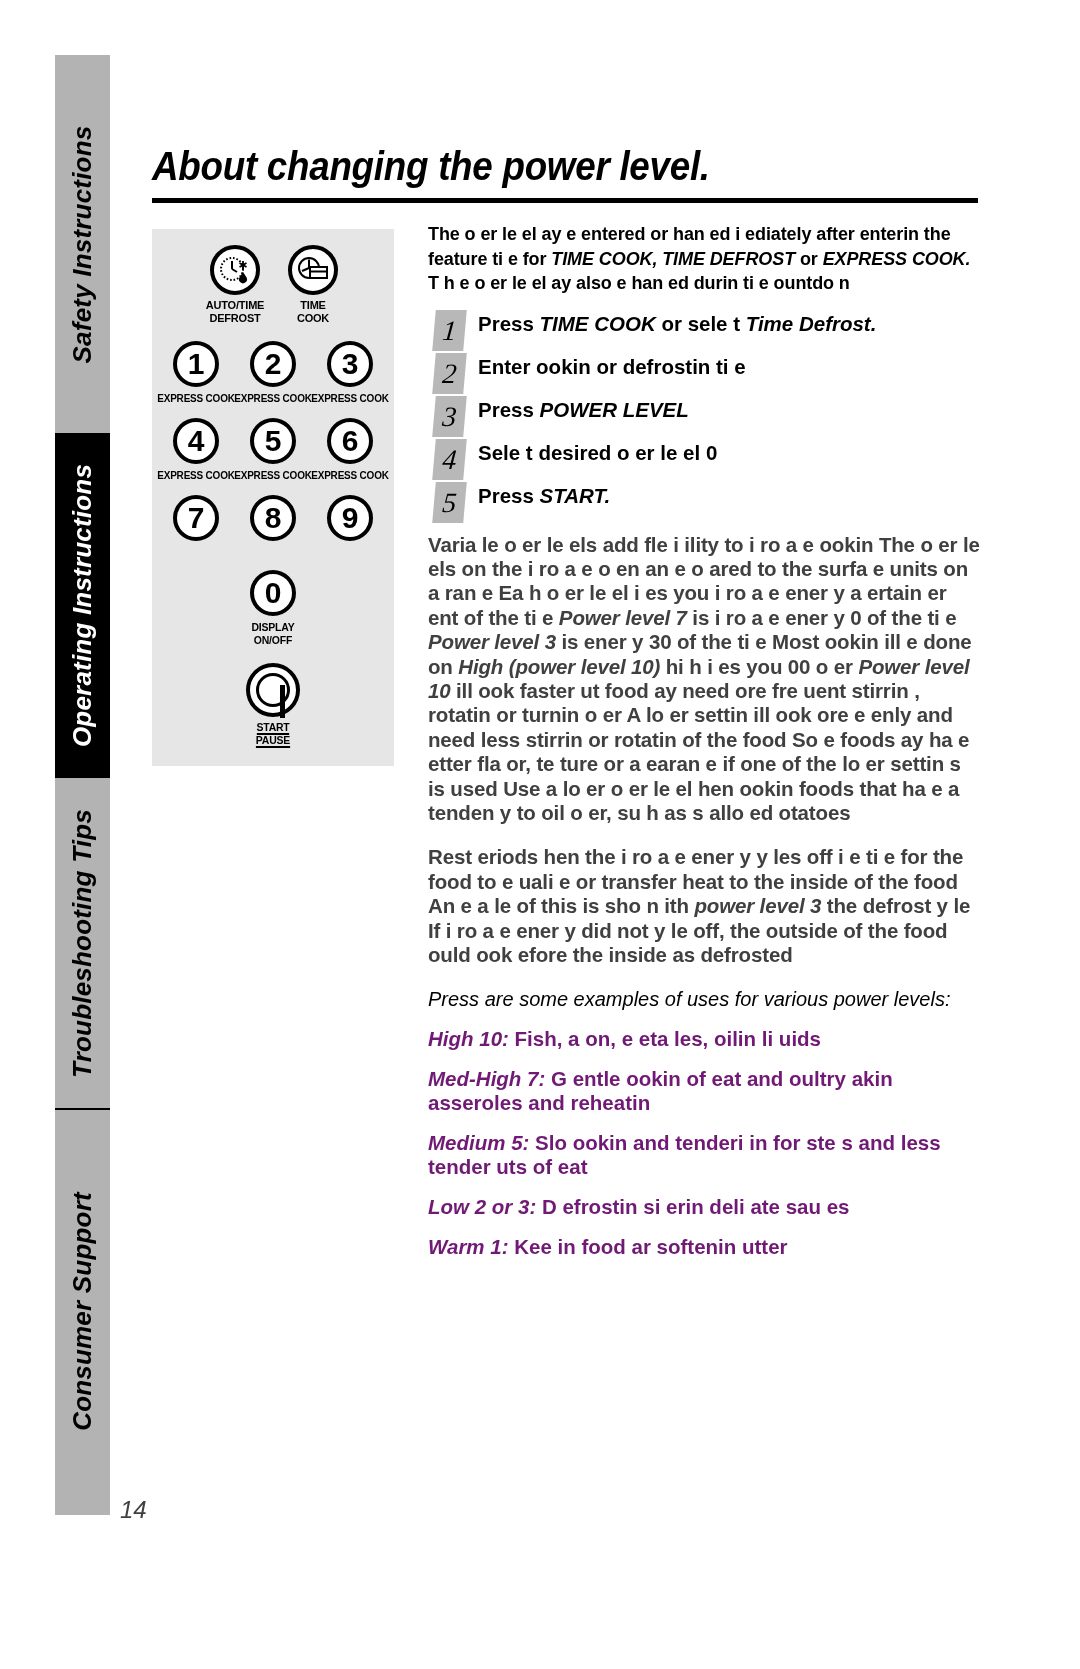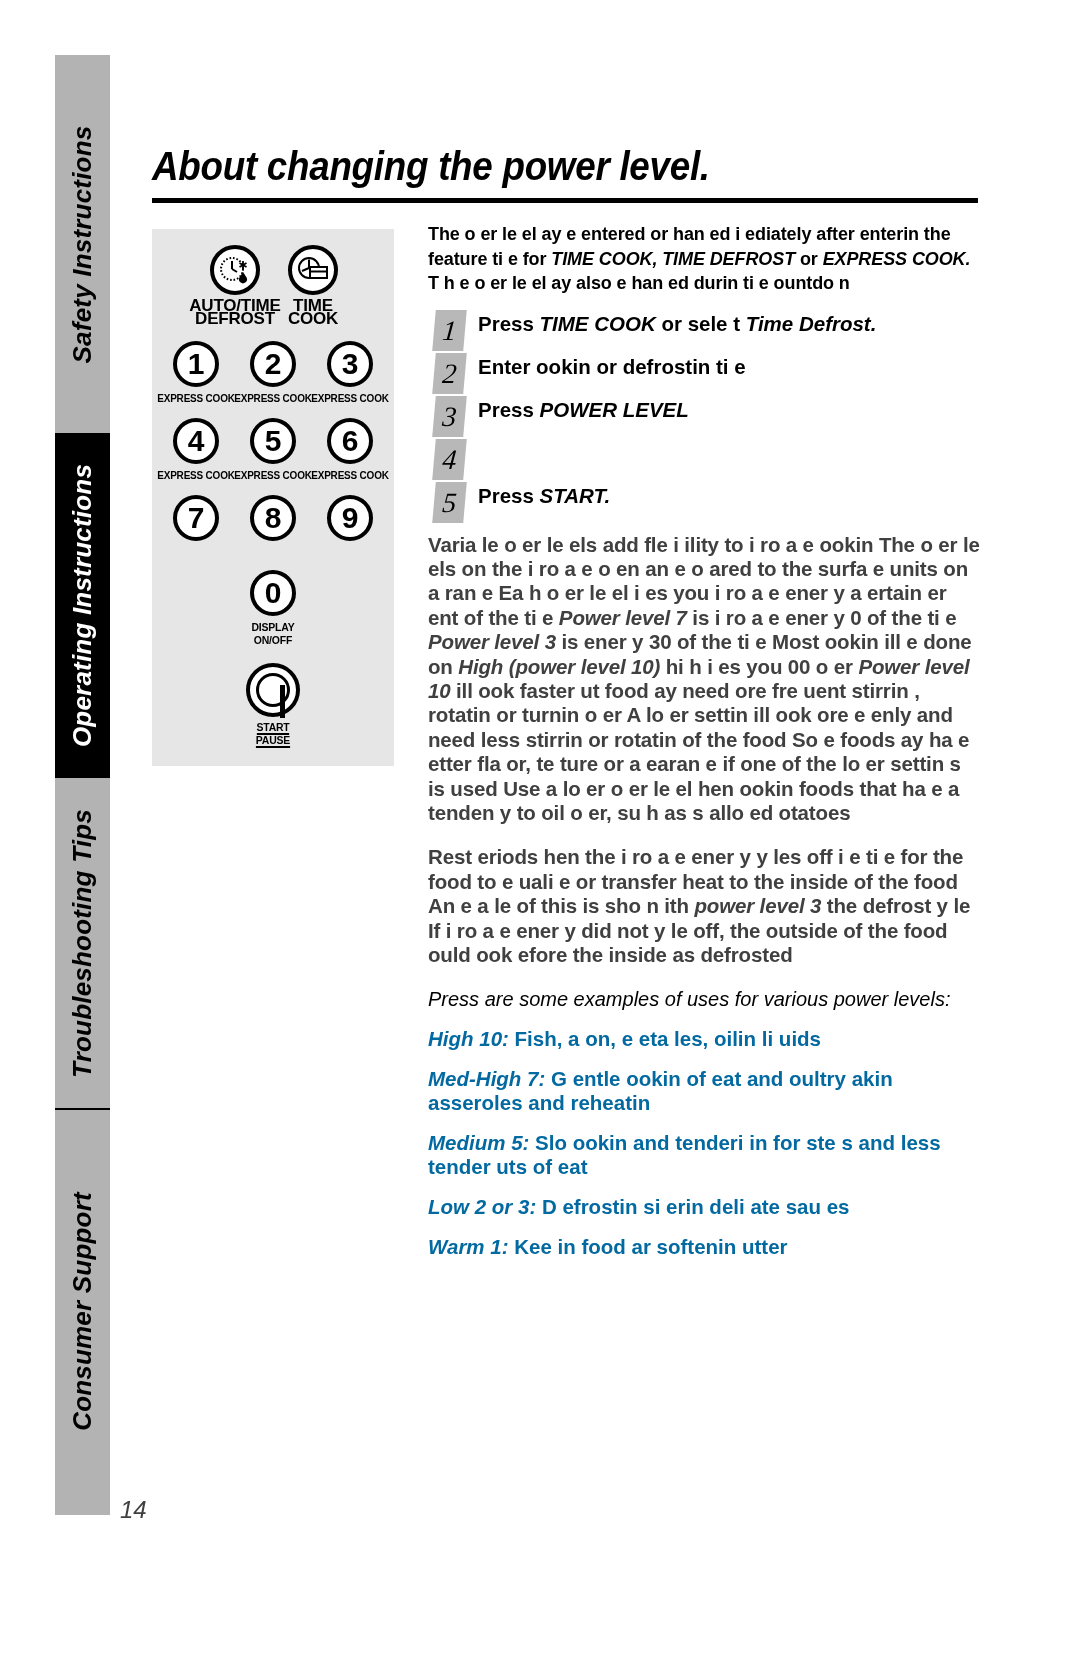--- a/index.html
+++ b/index.html
@@ -123,21 +123,21 @@
     letter-spacing: -0.2px;
     font-family: "Liberation Sans", sans-serif;
     transform: scaleX(0.95);
     color: #000;
     white-space: nowrap;
   }
   .cap2 {
     position: absolute;
     text-align: center;
     font-weight: bold;
-    font-size: 17px;
+    font-size: 11px;
     line-height: 13px;
     letter-spacing: -0.2px;
     font-family: "Liberation Sans", sans-serif;
     color: #000;
     white-space: nowrap;
   }
   
   #start-btn {
     position: absolute;
     width: 54px; height: 54px;
@@ -232,21 +232,21 @@
     font-style: italic;
     font-weight: normal;
     color: #000;
     margin: 0 0 16px 0;
     font-family: "Liberation Sans", sans-serif;
   }
   .example {
     font-size: 20.5px;
     line-height: 24px;
     font-weight: bold;
-    color: #0369a1;
+    color: #701a75;
     margin: 0 0 16px 0;
     font-family: "Liberation Sans", sans-serif;
   }
   .example i { font-style: italic; }
 
   #page-number {
     position: absolute;
     left: 120px;
     top: 1496px;
     font-size: 24px;
@@ -388,20 +388,21 @@
         <div class="step-text"><span>Enter  ookin  or defrostin  ti  e</span></div>
       </div>
 
       <div class="step">
         <div class="step-num">3</div>
         <div class="step-text"><span>Press </span><i>POWER LEVEL</i></div>
       </div>
 
       <div class="step">
         <div class="step-num">4</div>
+        <div class="step-text"><span>Sele t desired   o er le el     0</span></div>
       </div>
 
       <div class="step">
         <div class="step-num">5</div>
         <div class="step-text"><span>Press </span><i>START.</i></div>
       </div>
 
     </div>
 
     <p class="para tight"><span>Varia le  o er le els add fle i ility to   i ro a e  ookin  The  o er le els on the  i ro a e o en an  e o   ared to the surfa e units on a ran e Ea h  o er le el  i es you  i ro a e ener y a  ertain  er ent of the ti  e </span><i>Power level 7</i><span> is  i ro a e ener y  0   of the ti  e </span><i>Power level 3</i><span> is ener y 30   of the ti  e Most  ookin   ill  e done on </span><i>High (power level 10)</i><span>  hi h  i es you  00   o er </span><i>Power level 10</i><span>  ill  ook faster  ut food   ay need   ore fre uent stirrin , rotatin  or turnin  o er A lo er settin   ill  ook  ore e enly and need less stirrin  or rotatin  of the food So  e foods  ay ha e  etter fla or, te ture or a  earan e if one of the lo er settin s is used  Use a lo er  o er le el  hen  ookin  foods that ha e a tenden y to  oil o er, su h as s allo ed  otatoes</span></p>

